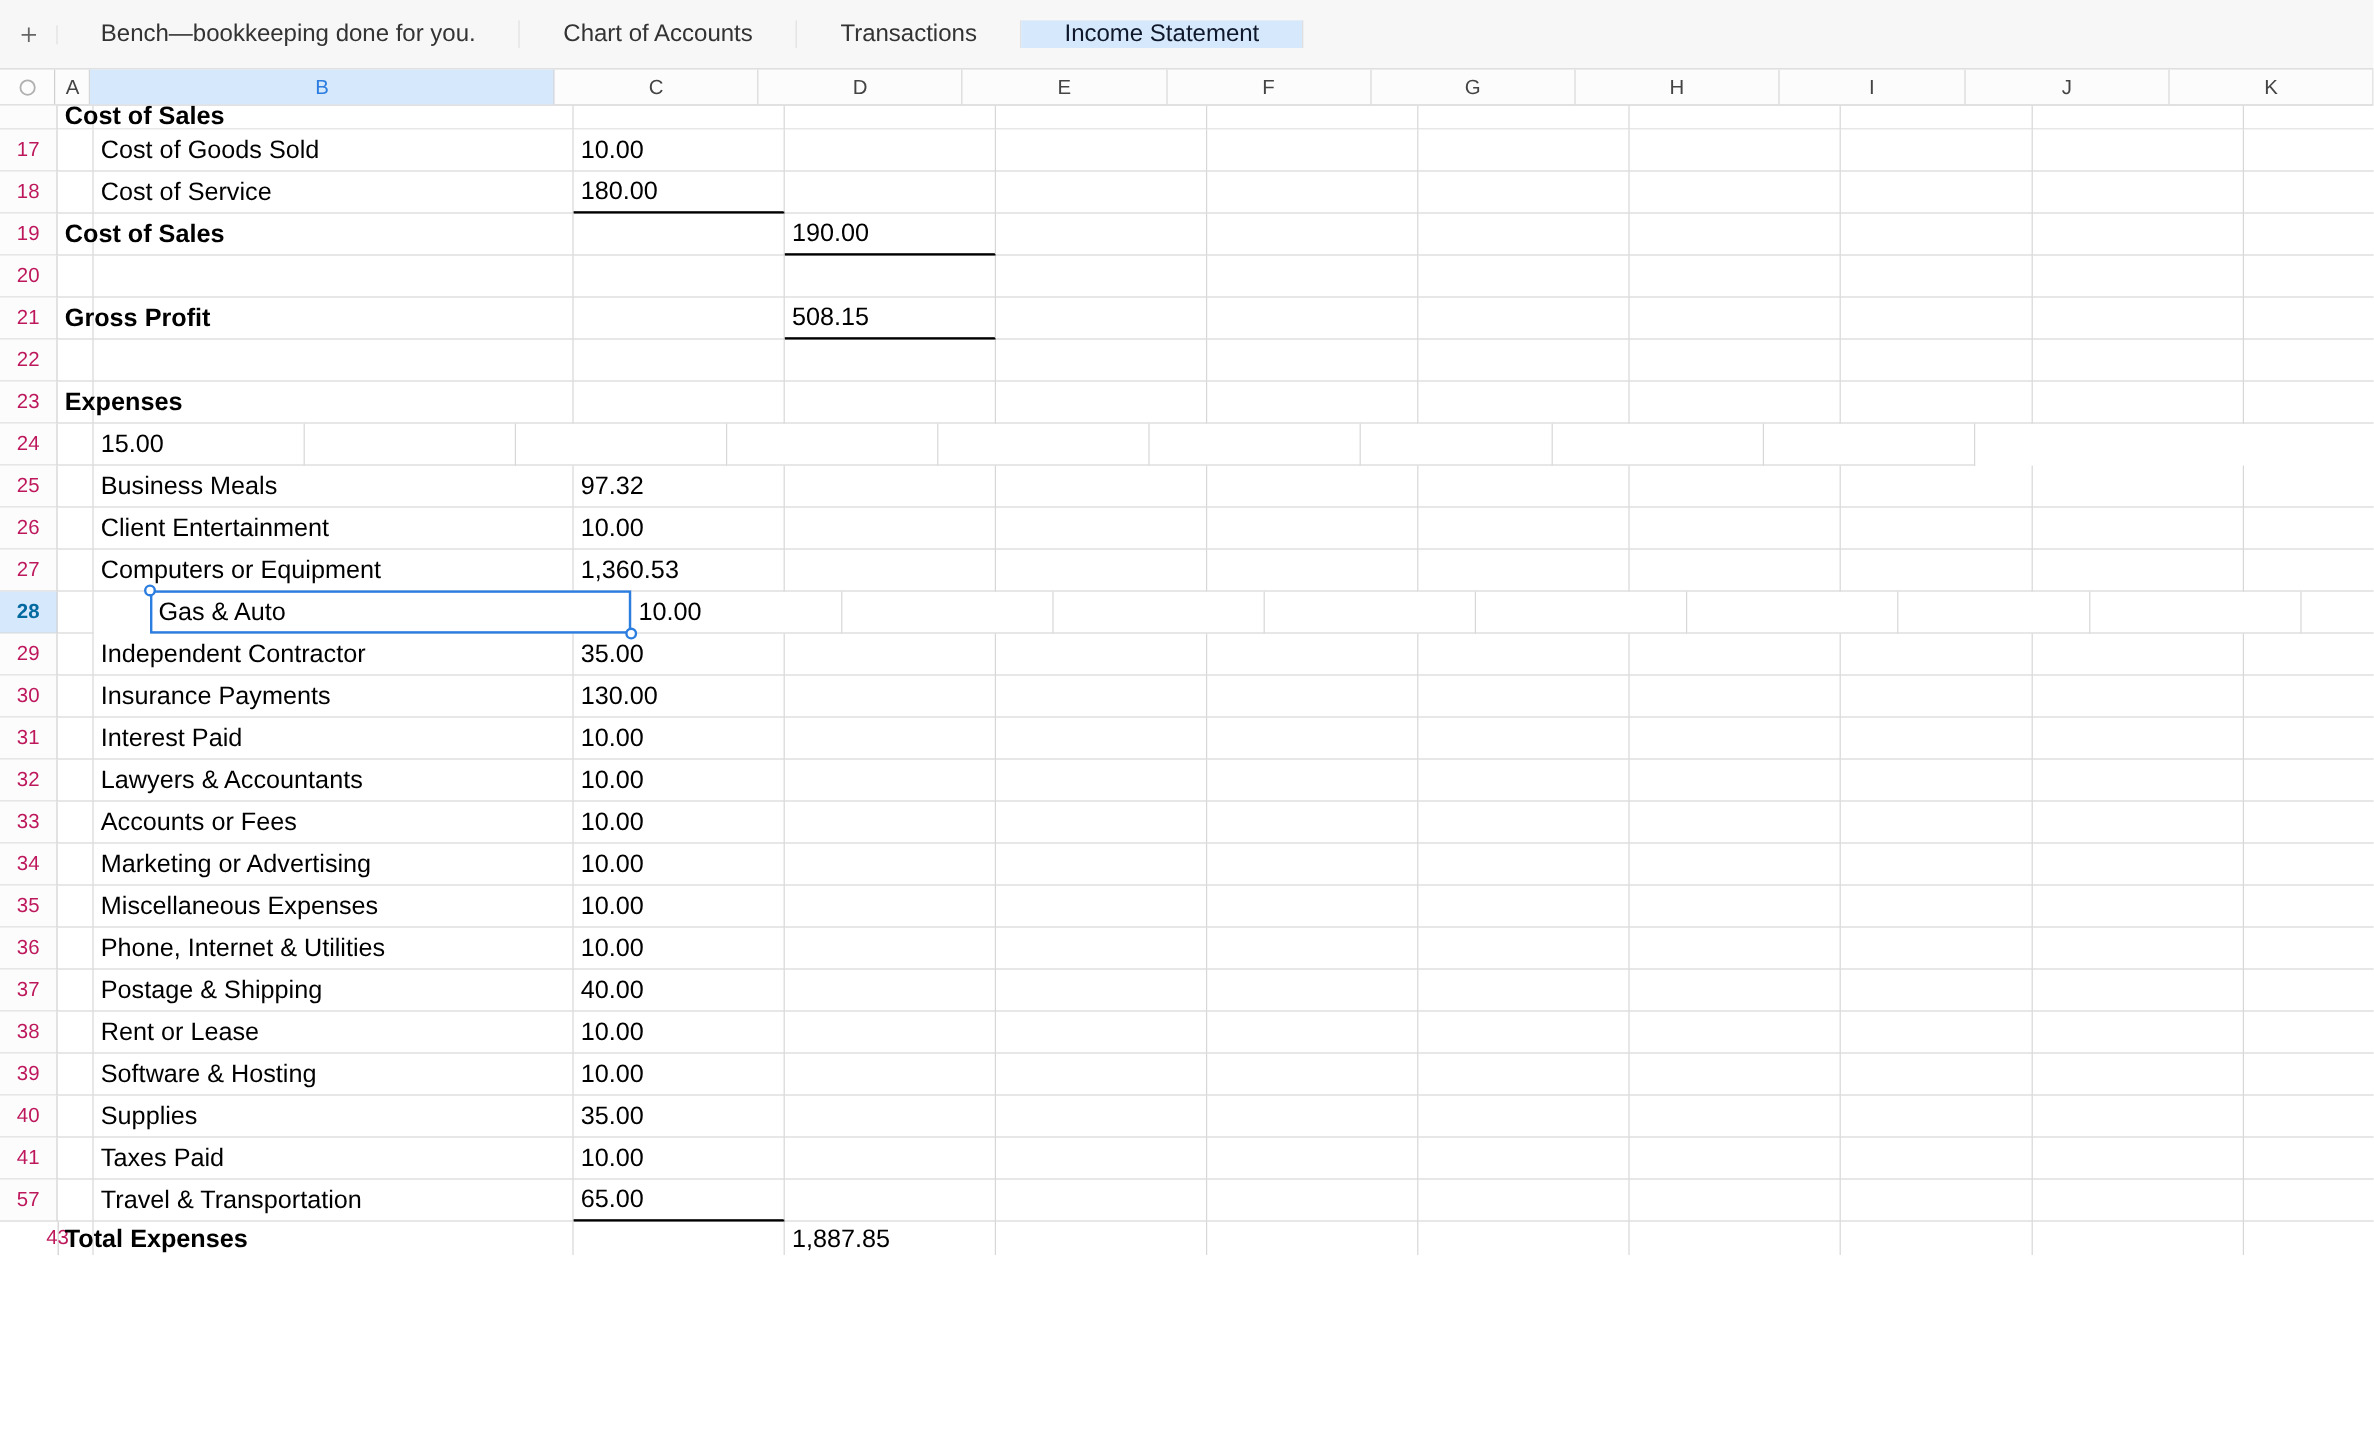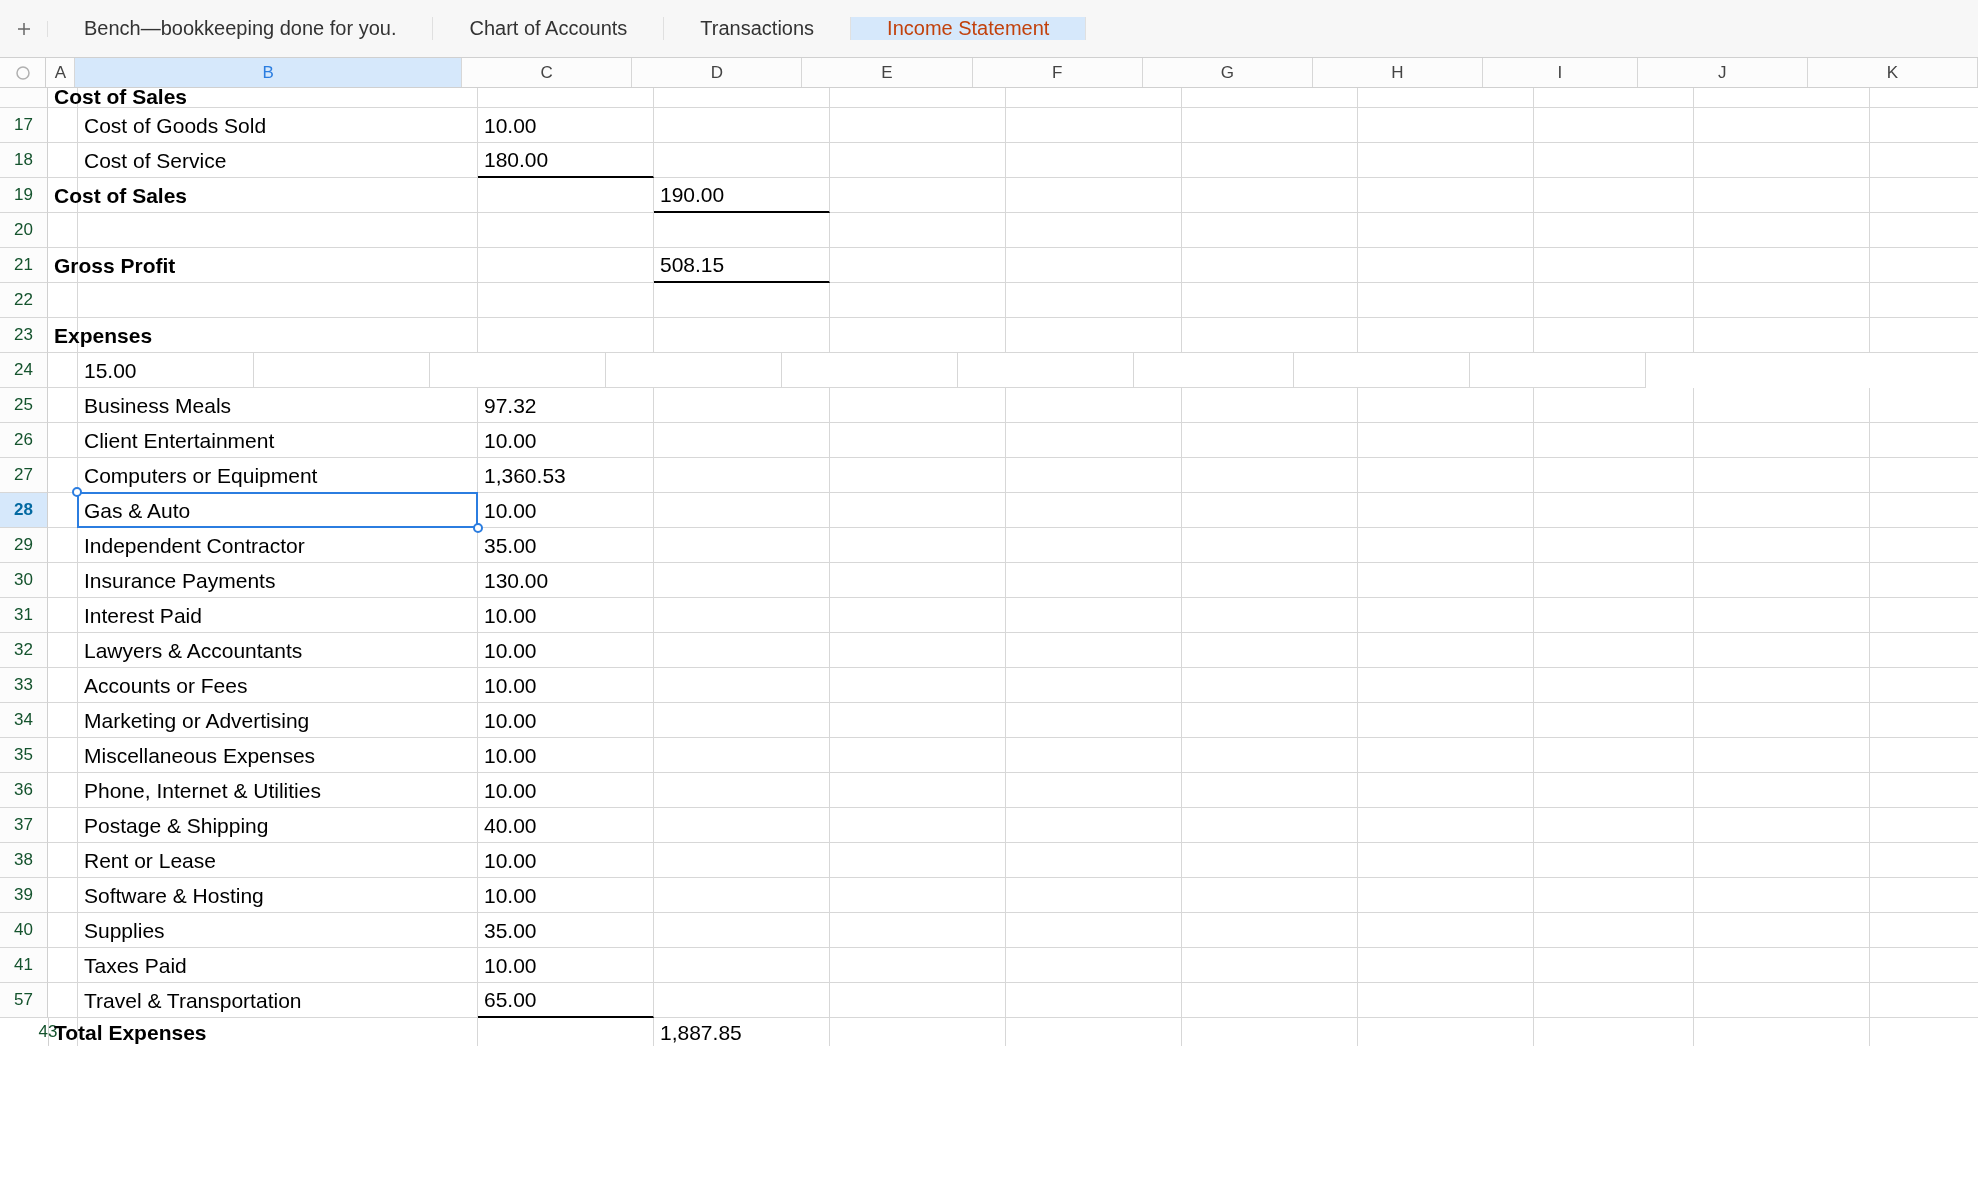--- a/index.html
+++ b/index.html
@@ -1,41 +1,41 @@
 <!DOCTYPE html>
 <html><head>
 <meta charset="utf-8">
 <style>
   * { box-sizing: border-box; margin: 0; padding: 0; }
   body { font-family: "Helvetica Neue", Helvetica, Arial, sans-serif; font-size: 20px; color: #000; background: #fff; overflow: hidden; }
   .tabs { display: flex; align-items: center; height: 58px; background: #f7f7f7; border-bottom: 1px solid #d0d0d0; }
   .tab-plus { width: 48px; display: flex; align-items: center; justify-content: center; border-right: 1px solid #e0e0e0; }
   .tab-plus svg { width: 16px; height: 16px; stroke: #666; stroke-width: 1.5; }
   .tab { display: flex; align-items: center; justify-content: center; padding: 0 36px; font-size: 20px; color: #333; border-right: 1px solid #e0e0e0; cursor: default; white-space: nowrap; }
-  .tab.active { background: #d6e8fb; color: #c2410c; }
+  .tab.active { background: #d6e8fb; color: #0f172a; }
   .sheet-wrap { position: relative; }
   .col-headers { display: flex; height: 30px; border-bottom: 1px solid #d0d0d0; background: #fcfcfc; }
   .corner { width: 48px; border-right: 1px solid #d0d0d0; display: flex; align-items: center; justify-content: center; }
   .corner svg circle { fill: none; stroke: #b0b0b0; stroke-width: 1.5; }
   .ch { border-right: 1px solid #d7d7d7; font-size: 17px; color: #444; display: flex; align-items: center; justify-content: center; }
   .ch.active { background: #d6e8fb; color: #2b7de0; }
   .grid-body { display: flex; }
   .row-headers { width: 48px; }
-  .rh { height: 35px; border-bottom: 1px solid #d7d7d7; border-right: 1px solid #d0d0d0; font-size: 17px; color: #14532d; display: flex; align-items: center; justify-content: center; background: #fcfcfc; }
+  .rh { height: 35px; border-bottom: 1px solid #d7d7d7; border-right: 1px solid #d0d0d0; font-size: 17px; color: #be185d; display: flex; align-items: center; justify-content: center; background: #fcfcfc; }
   .rh.active { background: #d6e8fb; color: #0369a1; font-weight: bold; }
   .rows { flex: 1; }
   .row { display: flex; height: 35px; }
   .row.rclipped { height: 20px; overflow: hidden; }
   .row.rclipped .cell { align-items: flex-end; }
   .row.last { height: 28px; }
   .cell { border-right: 1px solid #d7d7d7; border-bottom: 1px solid #d7d7d7; padding: 0 6px; display: flex; align-items: center; font-size: 21px; line-height: 1; white-space: nowrap; overflow: visible; }
   .cell.right { justify-content: flex-start; }
   .bold { font-weight: 700; }
   .bthick-bottom { border-bottom: 2px solid #000; }
-  .selected-cell { position: relative; }
+  .selected-cell { position: relative; margin-left: 48px; }
   .selected-cell::after {
     content: "";
     position: absolute;
     left: -1px; top: -1px; right: -1px; bottom: -1px;
     border: 2px solid #2b7de0;
     pointer-events: none;
   }
   .sel-handle { position:absolute; width:10px; height:10px; background:#fff; border:2px solid #2b7de0; border-radius:50%; z-index:5; pointer-events:none; }
   .cell span { pointer-events: none; }
   .colA { width: 30px; }

